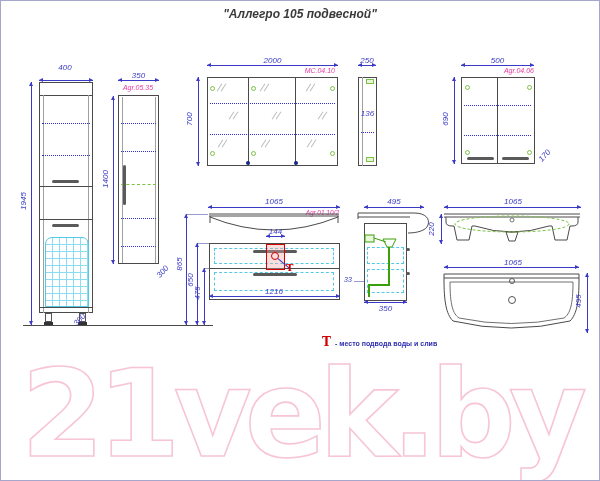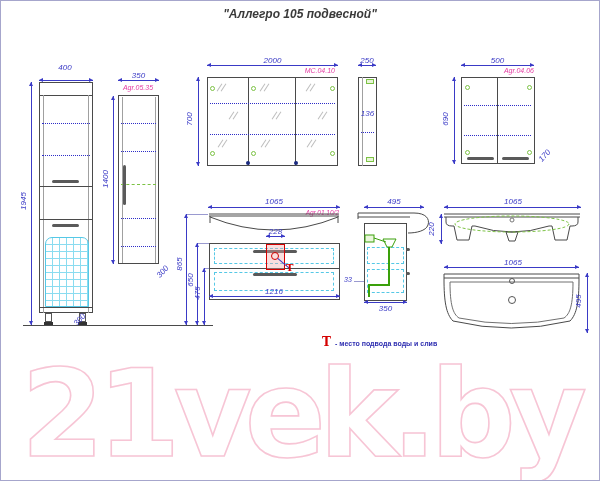--- a/index.html
+++ b/index.html
@@ -178,21 +178,21 @@
       <path d="M1,1 H131 M1,3 H131 M2,3 V10 M130,3 V10 M2,4 Q66,30 130,4" fill="none" stroke="#4a4a4a" stroke-width="1"></path>
     </svg>
     <div class="box" style="left:208px;top:242px;width:131px;height:57px"></div>
     <div class="ln" style="left:208px;top:267px;width:131px;height:1px"></div>
     <div class="cdash" style="left:213px;top:247px;width:120px;height:16px"></div>
     <div class="cdash" style="left:213px;top:271px;width:120px;height:19px"></div>
     <div class="hndl" style="left:252px;top:249px;width:44px;height:3px"></div>
     <div class="hndl" style="left:252px;top:272px;width:44px;height:3px"></div>
     <div class="redbox" style="left:265px;top:243px;width:19px;height:26px"></div>
     <div class="redcirc" style="left:270px;top:251px;width:8px;height:8px"></div>
-    <div class="dim" style="left:262px;top:226px;width:25px">228</div>
+    <div class="dim" style="left:262px;top:226px;width:25px">144</div>
     <div class="dl h" style="left:265px;top:235px;width:19px"></div>
     <div class="leader" style="left:277px;top:257px;width:15px;transform:rotate(40deg)"></div>
     <div class="tsym" style="left:285px;top:262px">Т</div>
     <div class="dl h" style="left:208px;top:295px;width:131px"></div>
     <div class="dim" style="left:252px;top:286px;width:42px">1216</div>
     <div class="ext" style="left:186px;top:213px;width:21px"></div>
     <div class="ext" style="left:197px;top:242px;width:11px"></div>
     <div class="ext" style="left:204px;top:267px;width:4px"></div>
     <div class="dl v" style="left:185px;top:213px;height:111px"></div>
     <div class="dim dimr" style="left:165px;top:258px;width:28px;height:10px">865</div>

